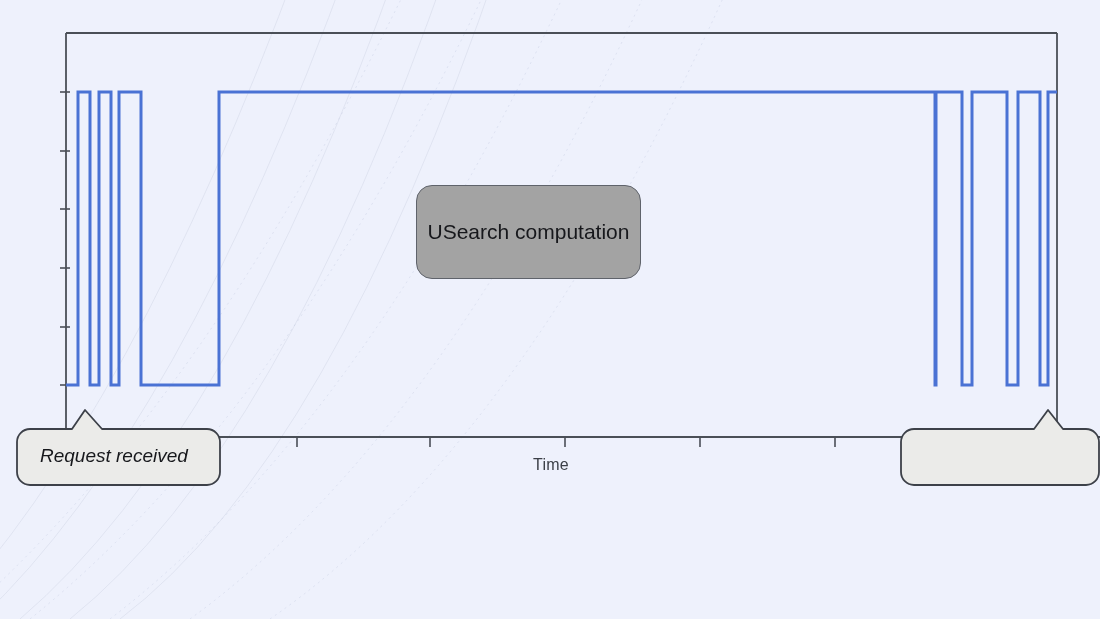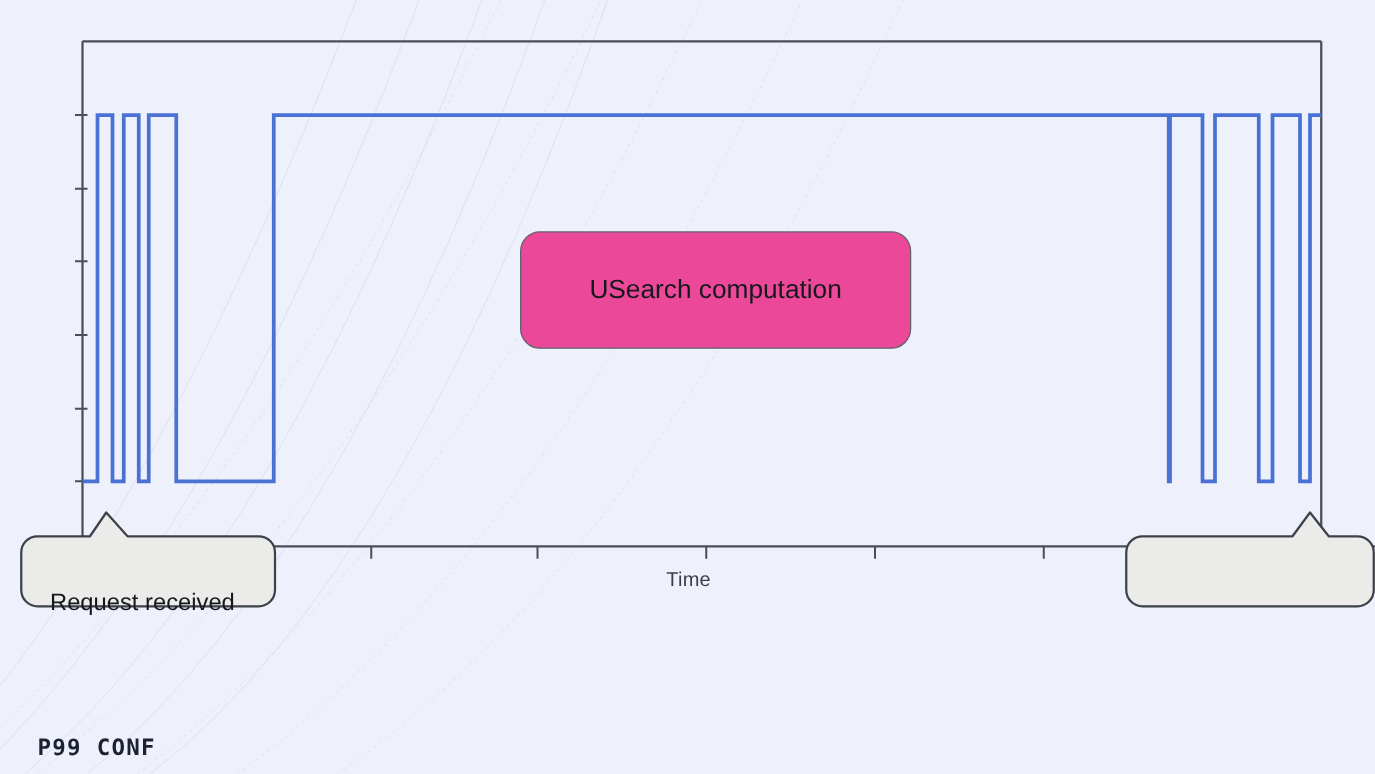--- a/index.html
+++ b/index.html
@@ -42,44 +42,44 @@
   }
   #x-axis-title {
     left: 533px;
     top: 456px;
   }
   
   #usearch-box {
     position: absolute;
     left: 416px;
     top: 185px;
-    width: 313px;
+    width: 225px;
     height: 94px;
     box-sizing: border-box;
-    background: #ec4899;
+    background: #a3a3a3;
     border: 1.6px solid #5f636b;
     border-radius: 16px;
     display: flex;
     align-items: center;
     justify-content: center;
     color: #17181c;
     font-size: 21px;
   }
   
   .callout {
     position: absolute;
     color: #17181c;
     font-size: 19px;
   }
   .callout .callout-text {
     position: absolute;
     white-space: nowrap;
   }
   #callout-request { left: 12px; top: 408px; width: 222px; height: 82px; }
-  #callout-request .callout-text { left: 28px; top: 64px; }
+  #callout-request .callout-text { left: 28px; top: 37px; font-style: italic; }
   #callout-response { left: 896px; top: 408px; width: 208px; height: 82px; }
   #callout-response .callout-text { left: 36px; top: 50px; }
   .callout svg { position: absolute; left: 0; top: 0; }
   
   #slide-title {
     position: absolute;
     left: 31px;
     top: 521px;
     font-size: 25px;
     color: #1d2026;
@@ -194,15 +194,14 @@
                A 13 13 0 0 1 190 77
                L 18 77
                A 13 13 0 0 1 5 64
                L 5 34
                A 13 13 0 0 1 18 21
                Z" fill="#ebebe9" stroke="#3d4149" stroke-width="1.8" stroke-linejoin="round"></path>
     </svg>
   </div>
 
 
-  <div id="logo">P99 CONF</div>
 
 </div>
 
 </body></html>

